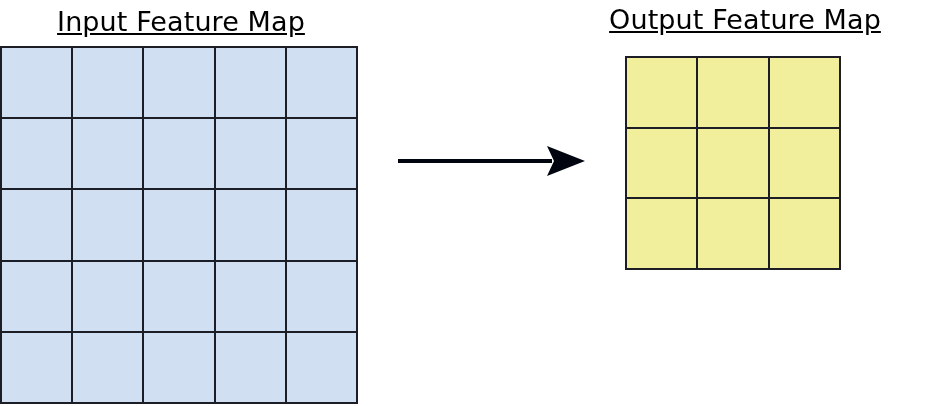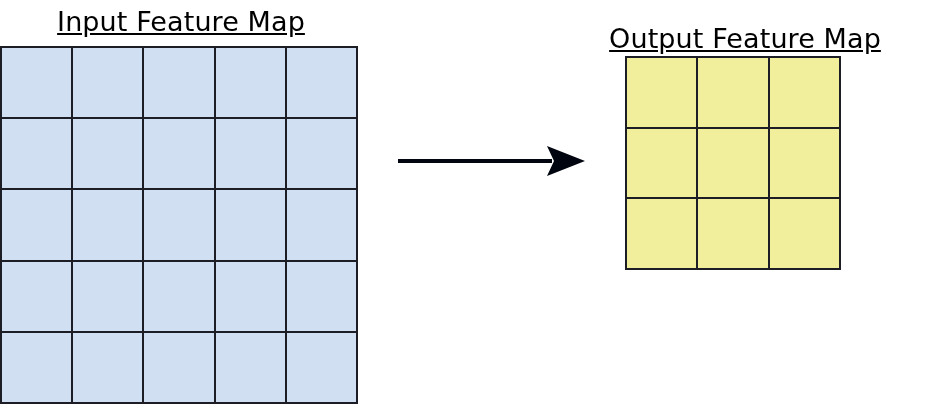--- a/index.html
+++ b/index.html
@@ -29,21 +29,21 @@
     letter-spacing: 0.1px;
     text-decoration: underline;
   }
   #input-title {
     left: 0px;
     top: 5px;
     width: 362px;
   }
   #output-title {
     left: 565px;
-    top: 22px;
+    top: 3px;
     width: 360px;
   }
 
   .grid {
     position: absolute;
     display: grid;
     box-sizing: border-box;
     background: #1d1d26;
     border: 2px solid #1d1d26;
     gap: 2px;

